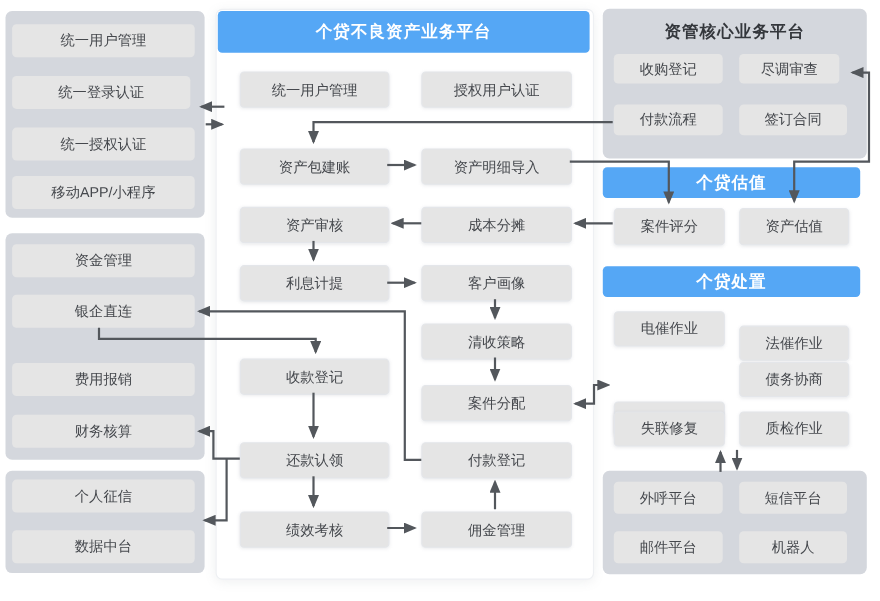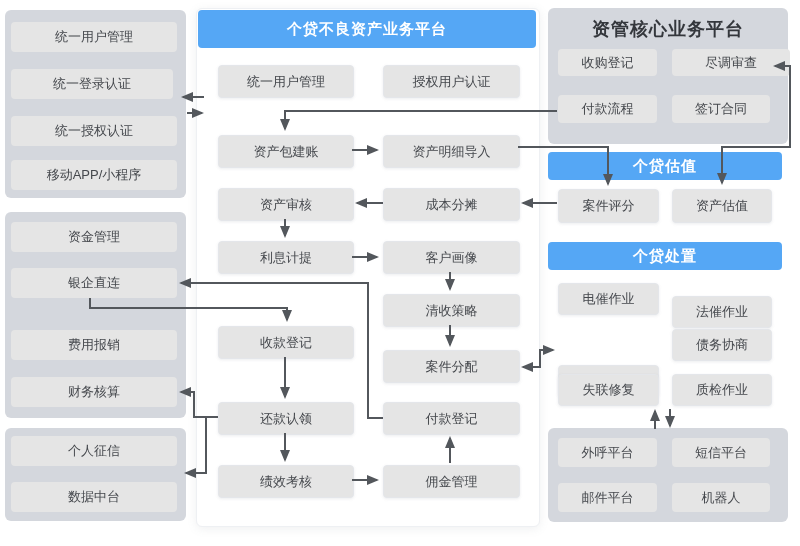--- a/index.html
+++ b/index.html
@@ -10,21 +10,21 @@
   .panel{position:absolute;background:#d4d7dd;border-radius:6px;}
   .card{position:absolute;background:#fff;border:1px solid #eef0f3;border-radius:6px;
         box-shadow:0 2px 10px rgba(120,130,140,0.12);}
   .node{position:absolute;display:flex;align-items:center;justify-content:center;
         font-size:13px;color:#45484d;background:#e5e5e5;border-radius:4px;white-space:nowrap;}
   .node-on-gray{border:none;}
   .node-on-white{border:1px solid #e4e6ea;box-shadow:0 1px 3px rgba(150,155,165,0.18);}
   .header-blue{position:absolute;background:#55a7f5;border-radius:4px;color:#fff;
         font-weight:bold;font-size:15px;display:flex;align-items:center;justify-content:center;
         letter-spacing:1px;}
-  .panel-title{position:absolute;font-weight:bold;font-size:18px;color:#34373c;
+  .panel-title{position:absolute;font-weight:bold;font-size:15px;color:#34373c;
         display:flex;align-items:center;justify-content:center;letter-spacing:1px;}
   svg.connectors{position:absolute;left:0;top:0;pointer-events:none;}
   svg.connectors path{fill:none;stroke:#53575c;stroke-width:2;}
 </style>
 </head>
 <body>
 
 <div class="stage">
 
   <div class="panel" style="left:5px;top:10px;width:181px;height:188px;"></div>
@@ -58,21 +58,21 @@
   <div class="node node-on-white" style="left:218px;top:326px;width:134px;height:31px;">收款登记</div>
   <div class="node node-on-white" style="left:383px;top:350px;width:135px;height:31px;">案件分配</div>
   <div class="node node-on-white" style="left:218px;top:402px;width:134px;height:31px;">还款认领</div>
   <div class="node node-on-white" style="left:383px;top:402px;width:135px;height:31px;">付款登记</div>
   <div class="node node-on-white" style="left:218px;top:465px;width:134px;height:31px;">绩效考核</div>
   <div class="node node-on-white" style="left:383px;top:465px;width:135px;height:31px;">佣金管理</div>
 
   <div class="panel" style="left:548px;top:8px;width:240px;height:136px;"></div>
   <div class="panel-title" style="left:548px;top:18px;width:240px;height:22px;">资管核心业务平台</div>
   <div class="node node-on-gray" style="left:558px;top:49px;width:99px;height:27px;">收购登记</div>
-  <div class="node node-on-gray" style="left:672px;top:49px;width:118px;height:27px;">尽调审查</div>
+  <div class="node node-on-gray" style="left:672px;top:49px;width:91px;height:27px;">尽调审查</div>
   <div class="node node-on-gray" style="left:558px;top:95px;width:99px;height:28px;">付款流程</div>
   <div class="node node-on-gray" style="left:672px;top:95px;width:98px;height:28px;">签订合同</div>
 
   <div class="header-blue" style="left:548px;top:152px;width:234px;height:28px;">个贷估值</div>
   <div class="node node-on-white" style="left:558px;top:189px;width:99px;height:32px;">案件评分</div>
   <div class="node node-on-white" style="left:672px;top:189px;width:98px;height:32px;">资产估值</div>
 
   <div class="header-blue" style="left:548px;top:242px;width:234px;height:28px;">个贷处置</div>
   <div class="node node-on-white" style="left:558px;top:283px;width:99px;height:30px;">电催作业</div>
   <div class="node node-on-white" style="left:672px;top:283px;width:98px;height:30px;margin-top:13px;">法催作业</div>

